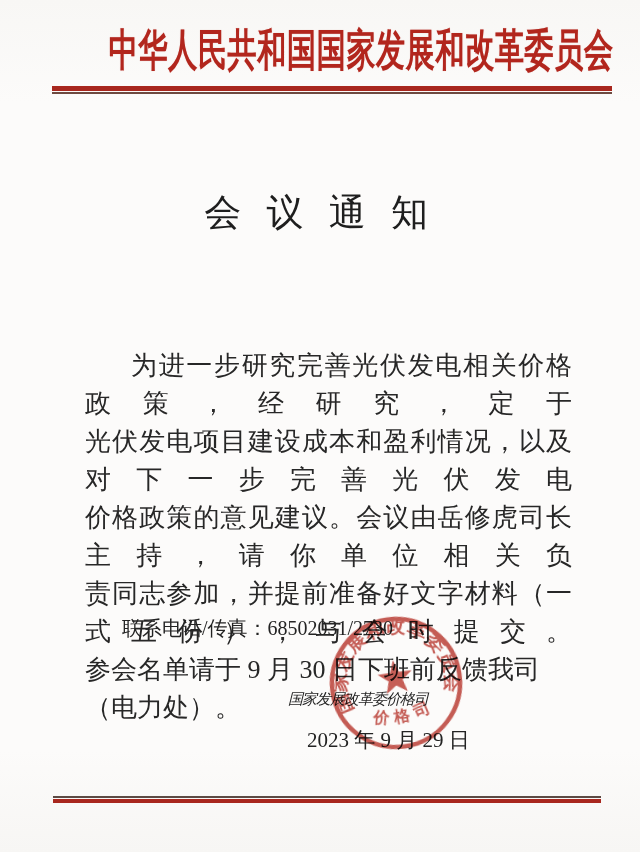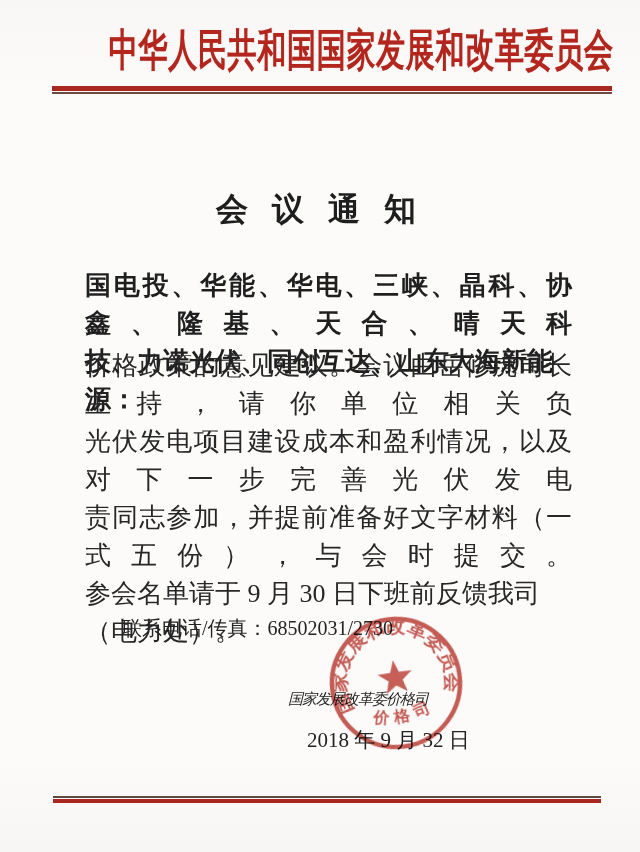--- a/index.html
+++ b/index.html
@@ -32,21 +32,21 @@
   .head-rule .gap{height:1px;}
   .head-rule .thin{height:2px;background:#6e4a41;}
   .foot-rule{position:absolute;left:53px;top:796px;width:548px;height:8px;}
   .foot-rule .thin{height:2px;background:#5d4a44;}
   .foot-rule .gap{height:1px;}
   .foot-rule .thick{height:4px;background:#a8271e;}
 
   .doc-title{
     position:absolute;top:188px;left:0;right:0;
     text-align:center;
-    font-size:32px;font-weight:700;
+    font-size:37px;font-weight:400;
     letter-spacing:8px;
     color:#1e1e1e;
   }
   .recipients{
     position:absolute;top:266px;left:85px;width:487px;
     font-family:"Liberation Sans","DejaVu Sans",sans-serif;
     font-weight:bold;font-size:26px;line-height:38px;
     color:#1f1f1f;
   }
   .jline{text-align:justify;text-align-last:justify;}
@@ -84,37 +84,34 @@
   <div class="letterhead">中华人民共和国国家发展和改革委员会</div>
 
   <div class="head-rule">
     <div class="thick"></div>
       <div class="gap"></div>
       <div class="thin"></div>
   </div>
 
   <div class="doc-title">会 议 通 知</div>
 
-  <div class="recipients">
-    <div class="jline">国电投、华能、华电、三峡、晶科、协鑫、隆基、天合、晴天科</div>
-    <div class="lline">技、力诺光伏、同创互达、山东大海新能源：</div>
-  </div>
 
   <div class="body-text">
+    <div class="jline indent">为进一步研究完善光伏发电相关价格政策，经研究，定于</div>
+    <div class="jline">光伏发电项目建设成本和盈利情况，以及对下一步完善光伏发电</div>
     <div class="jline">价格政策的意见建议。会议由岳修虎司长主持，请你单位相关负</div>
-    <div class="jline">光伏发电项目建设成本和盈利情况，以及对下一步完善光伏发电</div>
     <div class="jline">责同志参加，并提前准备好文字材料（一式五份），与会时提交。</div>
     <div class="lline">参会名单请于 9 月 30 日下班前反馈我司（电力处）。</div>
   </div>
 
   <div class="contact">联系电话/传真：68502031/2730</div>
 
   <div class="signer">国家发展改革委价格司</div>
 
-  <div class="date">2018 年 9 月 32 日</div>
+  <div class="date">2023 年 9 月 29 日</div>
 
   <div class="seal">
     <svg viewBox="0 0 140 140" xmlns="http://www.w3.org/2000/svg">
       <defs>
         <path id="ringArc" d="M 25.0 91.2 A 50 50 0 1 1 115.0 91.2" fill="none"></path>
         <path id="innerArc" d="M 40 105 Q 70 114 100 103" fill="none"></path>
       </defs>
       <circle cx="70" cy="70" r="64" fill="none" stroke="#bf463e" stroke-width="4.5"></circle>
       <polygon fill="#c24a42" points="70,47 74.4,59.2 87.2,59.6 77.1,67.5 80.6,79.8 70,72.5 59.4,79.8 62.9,67.5 52.8,59.6 65.6,59.2"></polygon>
       <text fill="#bf463e" font-size="18" font-weight="bold" font-family="'Liberation Serif','DejaVu Serif',serif">

